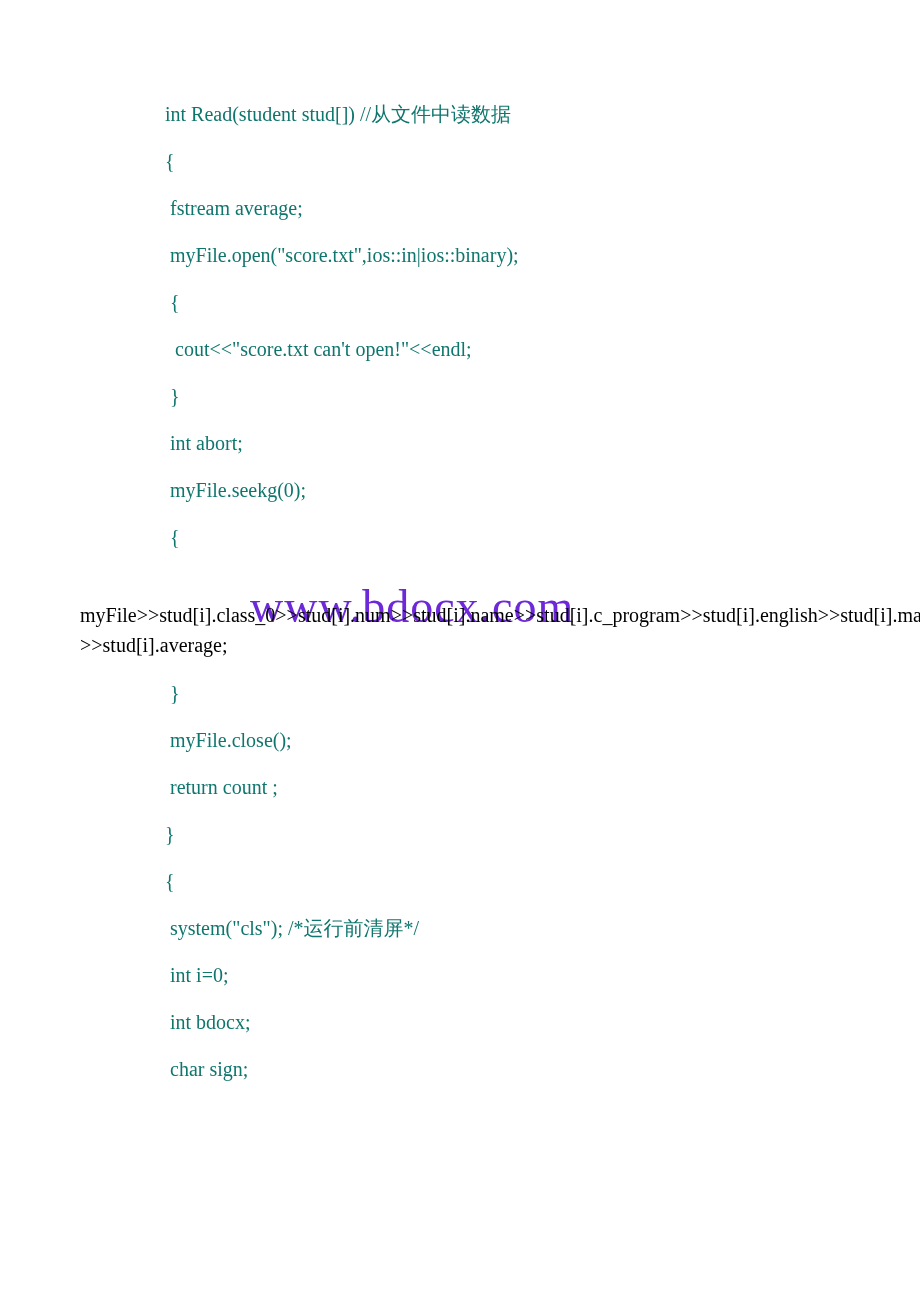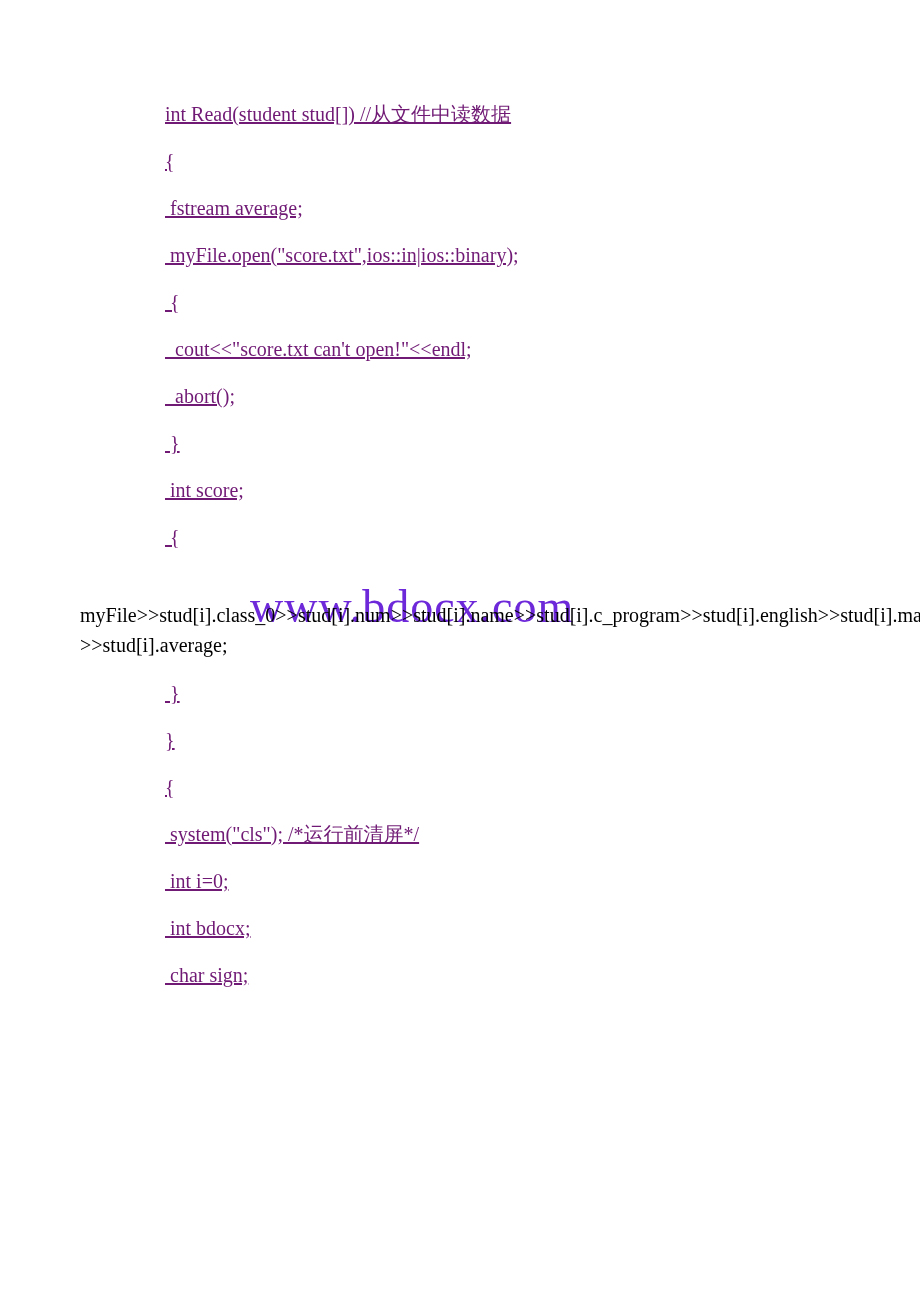--- a/index.html
+++ b/index.html
@@ -11,24 +11,23 @@
       height: 1302px;
       position: relative;
     }
     .content {
       padding: 100px 80px 60px 80px;
     }
     .code-line {
       font-size: 20px;
       line-height: 1.4;
       margin-bottom: 19px;
-      color: #701a75;
+      color: #0f766e;
       padding-left: 85px;
       white-space: pre;
-      text-decoration: underline;
     }
     .code-line-wrap {
       font-size: 20px;
       line-height: 1.5;
       margin-bottom: 19px;
       color: #000000;
       padding-left: 0px;
     }
     .watermark {
       position: absolute;
@@ -51,26 +50,28 @@
 
 <div class="watermark">www.bdocx.com</div>
 
 <div class="content text-layer">
   <div class="code-line">int Read(student stud[]) //从文件中读数据</div>
   <div class="code-line">{</div>
   <div class="code-line"> fstream average;</div>
   <div class="code-line"> myFile.open("score.txt",ios::in|ios::binary);</div>
   <div class="code-line"> {</div>
   <div class="code-line">  cout&lt;&lt;"score.txt can't open!"&lt;&lt;endl;</div>
-  <div class="code-line">  abort();</div>
   <div class="code-line"> }</div>
-  <div class="code-line"> int score;</div>
+  <div class="code-line"> int abort;</div>
+  <div class="code-line"> myFile.seekg(0);</div>
   <div class="code-line"> {</div>
   <div class="code-line-wrap">　　myFile&gt;&gt;stud[i].class_0&gt;&gt;stud[i].num&gt;&gt;stud[i].name&gt;&gt;stud[i].c_program&gt;&gt;stud[i].english&gt;&gt;stud[i].math &gt;&gt;stud[i].average;</div>
   <div class="code-line"> }</div>
+  <div class="code-line"> myFile.close();</div>
+  <div class="code-line"> return count ;</div>
   <div class="code-line">}</div>
   <div class="code-line">{</div>
   <div class="code-line"> system("cls"); /*运行前清屏*/</div>
   <div class="code-line"> int i=0;</div>
   <div class="code-line"> int bdocx;</div>
   <div class="code-line"> char sign;</div>
 
 </div>
 
 </body></html>

